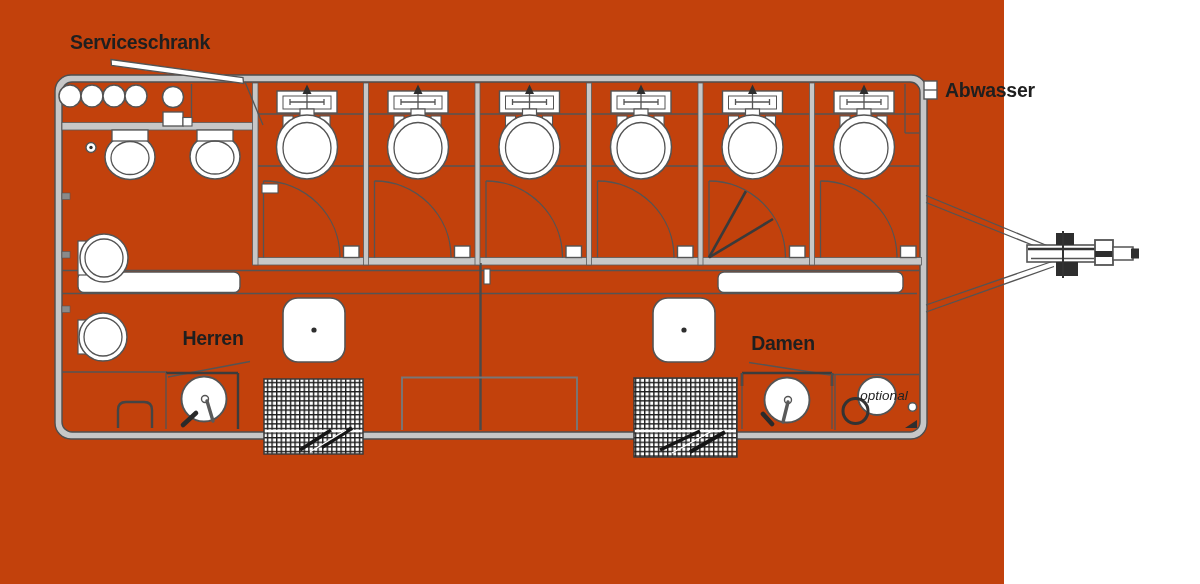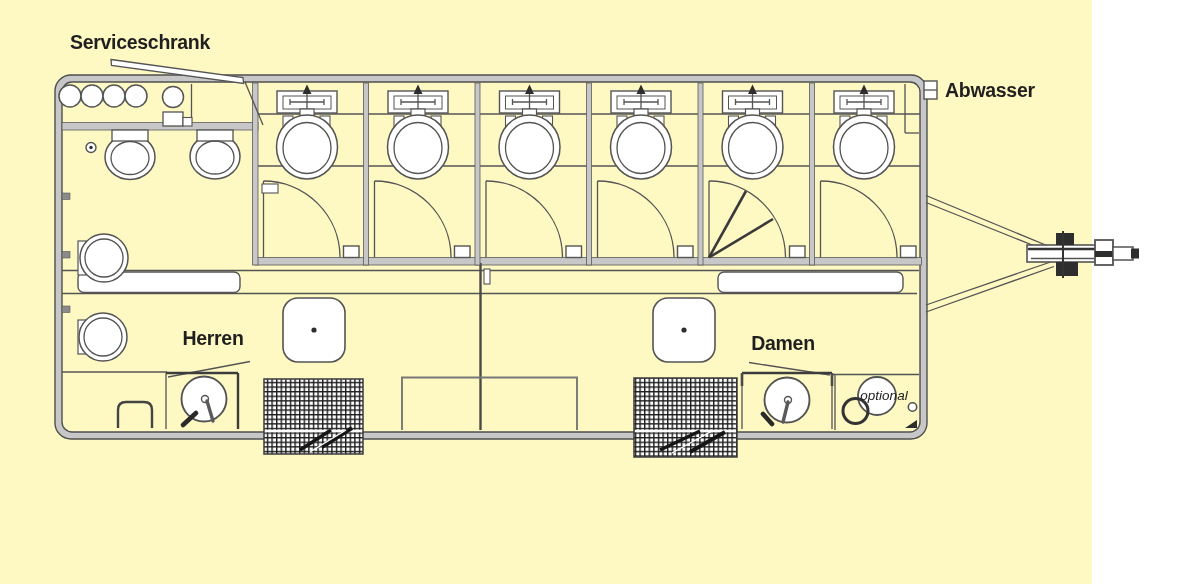--- a/index.html
+++ b/index.html
@@ -1,16 +1,16 @@
 <!DOCTYPE html>
 <html><head>
 <meta charset="utf-8">
 <style>
   html,body{margin:0;padding:0;background:#ffffff;width:1200px;height:584px;overflow:hidden;}
-  #stage{position:relative;width:1092px;height:584px;background:#fef9c3;}
+  #stage{position:relative;width:1004px;height:584px;background:#c2410c;}
   svg{display:block;}
   .ln{stroke:#545454;fill:none;stroke-width:1.3;}
   .thk{stroke:#444;fill:none;}
   .w{fill:#ffffff;stroke:#545454;}
   .wall{fill:#c7c7c7;stroke:#5a5a5a;stroke-width:0.8;}
   .dk{fill:#2e2e2e;stroke:none;}
   .grayband{stroke:#c7c7c7;fill:none;}
   text.lbl{font-family:"Liberation Sans",sans-serif;font-weight:600;font-size:19.5px;fill:#1f1f1f;letter-spacing:-0.3px;}
   text.opt{font-family:"Liberation Sans",sans-serif;font-style:italic;font-weight:500;font-size:13.5px;fill:#222;}
 </style>

